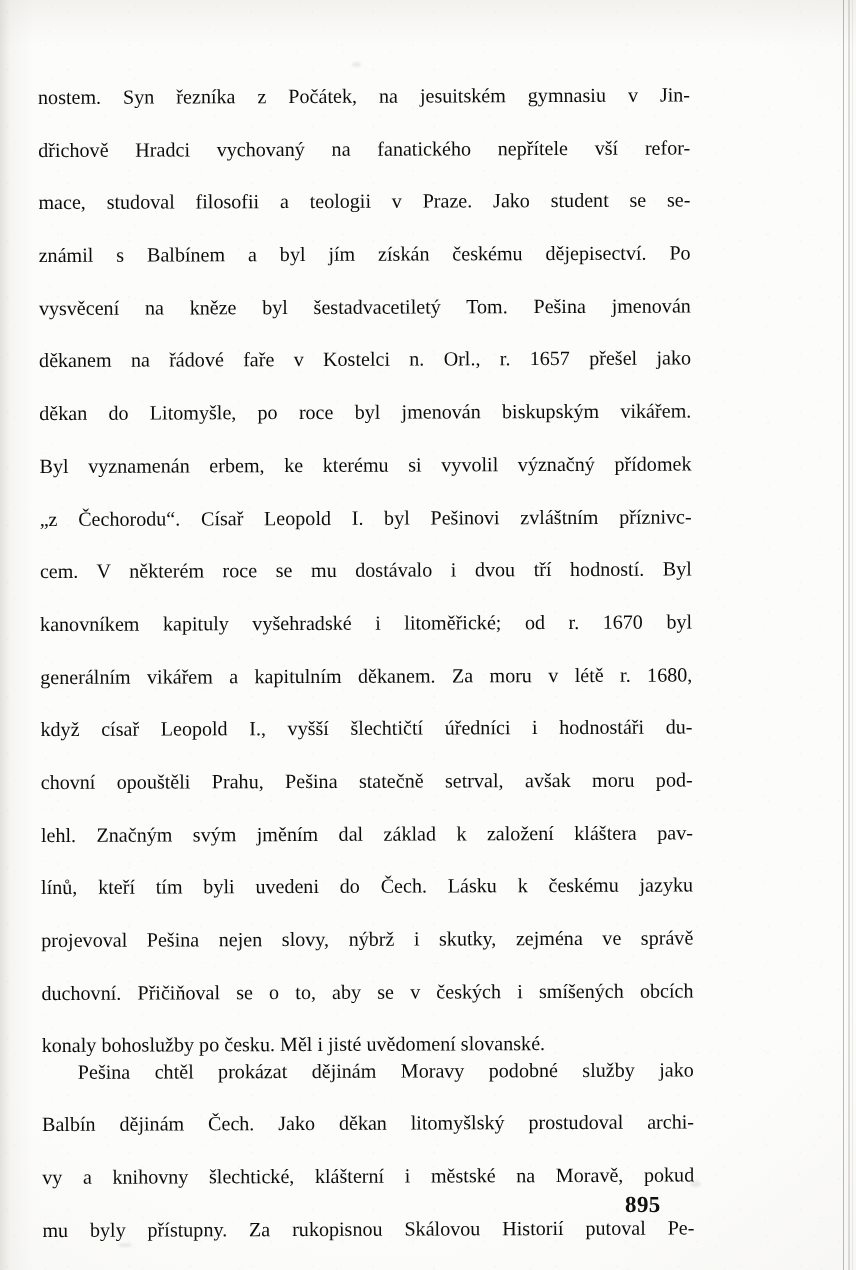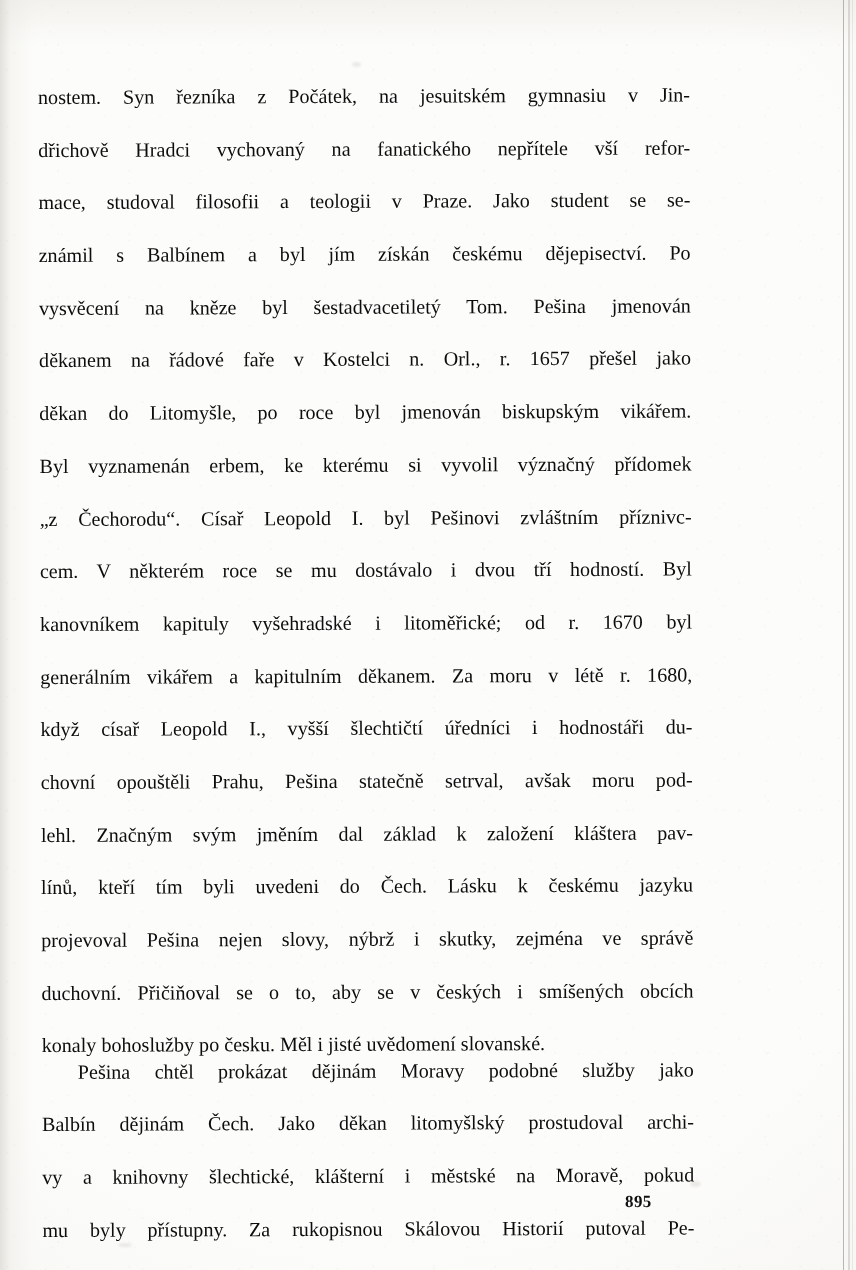--- a/index.html
+++ b/index.html
@@ -105,21 +105,21 @@
 
   .ln.ind {
     text-indent: 36px;
   }
 
   
   .folio {
     position: absolute;
     left: 625px;
     top: 1192px;
-    font-size: 17px;
+    font-size: 23px;
     font-weight: 700;
     color: #101010;
     letter-spacing: 0.4px;
     transform: rotate(-0.25deg);
   }
 
   
   .smudge {
     position: absolute;
     border-radius: 50%;

